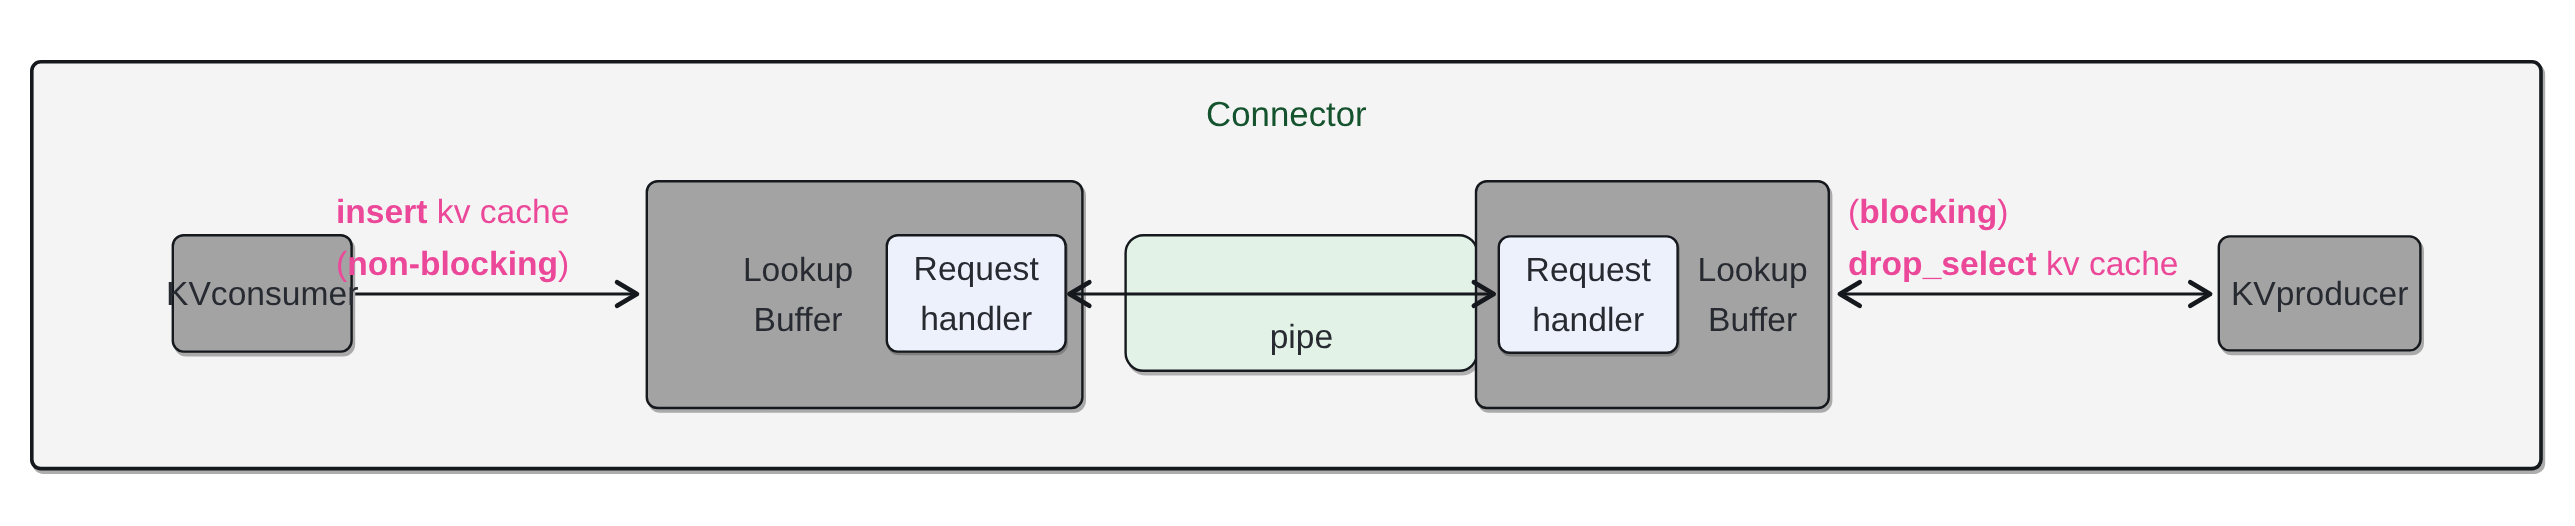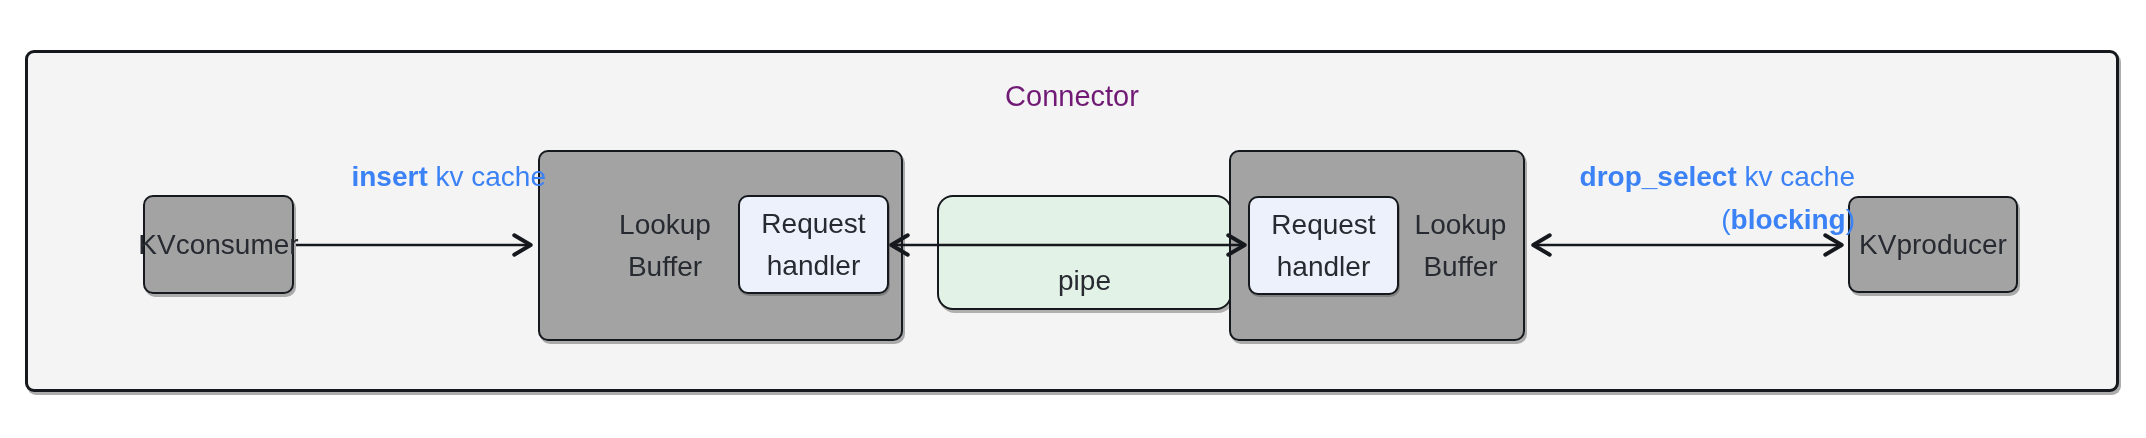--- a/index.html
+++ b/index.html
@@ -21,21 +21,21 @@
     border: 3px solid #15181c;
     border-radius: 9px;
     box-shadow: 2px 3px 0 rgba(0,0,0,0.32);
   }
   .diagram-title {
     position: absolute;
     left: 0; right: 0; top: 22px;
     text-align: center;
     font-size: 29px;
     line-height: 42px;
-    color: #701a75;
+    color: #14532d;
   }
   .node {
     position: absolute;
     box-sizing: border-box;
     background: #a3a3a3;
     border: 2.5px solid #15181c;
     border-radius: 10px;
     box-shadow: 2px 3px 0 rgba(0,0,0,0.30);
     display: flex;
     flex-direction: row;
@@ -88,24 +88,24 @@
   }
   .pipe-label {
     position: absolute;
     left: 0; right: 0; bottom: 6px;
     text-align: center;
     font-size: 28px;
     line-height: 42px;
   }
   .edge-label {
     position: absolute;
-    text-align: right;
+    text-align: left;
     font-size: 28px;
     line-height: 43px;
-    color: #3b82f6;
+    color: #ec4899;
     white-space: nowrap;
   }
   .edge-label-insert { left: 280px;  top: 155px; width: 266px; }
   .edge-label-drop   { left: 1540px; top: 155px; width: 315px; }
   .b { font-weight: 700; }
   .arrow-layer {
     position: absolute;
     left: 0; top: 0;
     width: 2146px; height: 438px;
     pointer-events: none;
@@ -162,20 +162,21 @@
         <path d="M-11,-6.5 L0,0 L-11,6.5" fill="none" stroke="#15181c" stroke-width="2.6" stroke-linecap="round" stroke-linejoin="round"></path>
       </marker>
     </defs>
     <line x1="296" y1="245" x2="530" y2="245" stroke="#15181c" stroke-width="2.6" marker-end="url(#ah)"></line>
     <line x1="892" y1="245" x2="1244" y2="245" stroke="#15181c" stroke-width="2.6" marker-start="url(#ah)" marker-end="url(#ah)"></line>
     <line x1="1534" y1="245" x2="1841" y2="245" stroke="#15181c" stroke-width="2.6" marker-start="url(#ah)" marker-end="url(#ah)"></line>
   </svg>
 
   <div class="edge-label edge-label-insert">
     <div><span class="b">insert</span><span> kv cache</span></div>
+    <div><span>(</span><span class="b">non-blocking</span><span>)</span></div>
   </div>
 
   <div class="edge-label edge-label-drop">
+    <div><span>(</span><span class="b">blocking</span><span>)</span></div>
     <div><span class="b">drop_select</span><span> kv cache</span></div>
-    <div><span>(</span><span class="b">blocking</span><span>)</span></div>
   </div>
 
 </div>
 
 </body></html>

